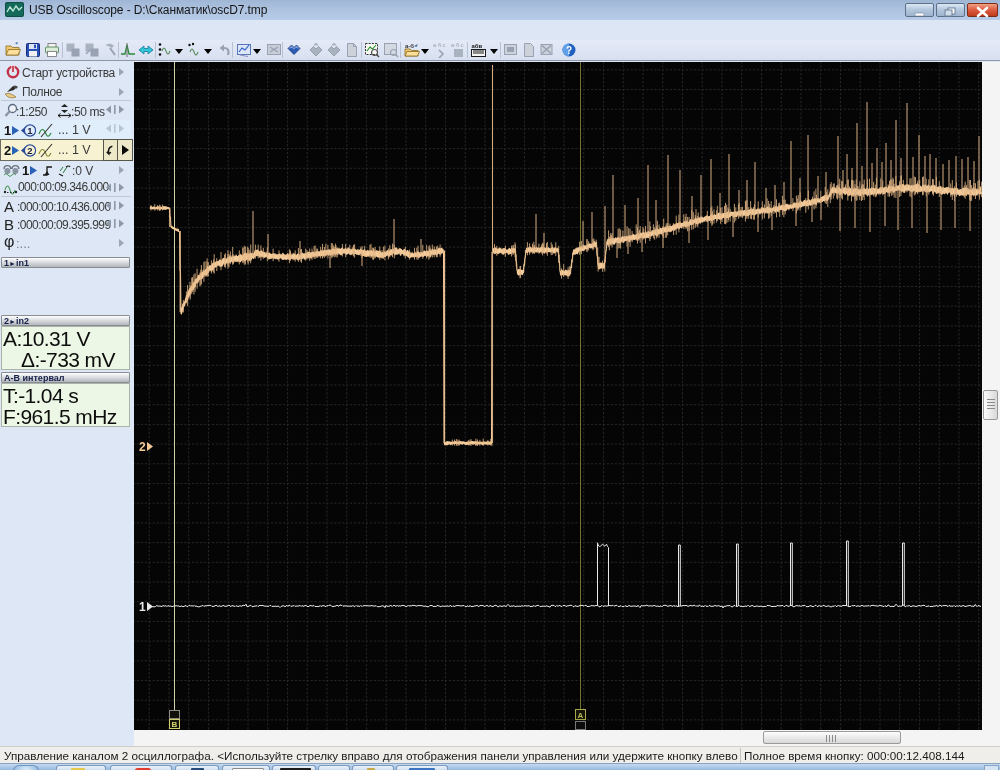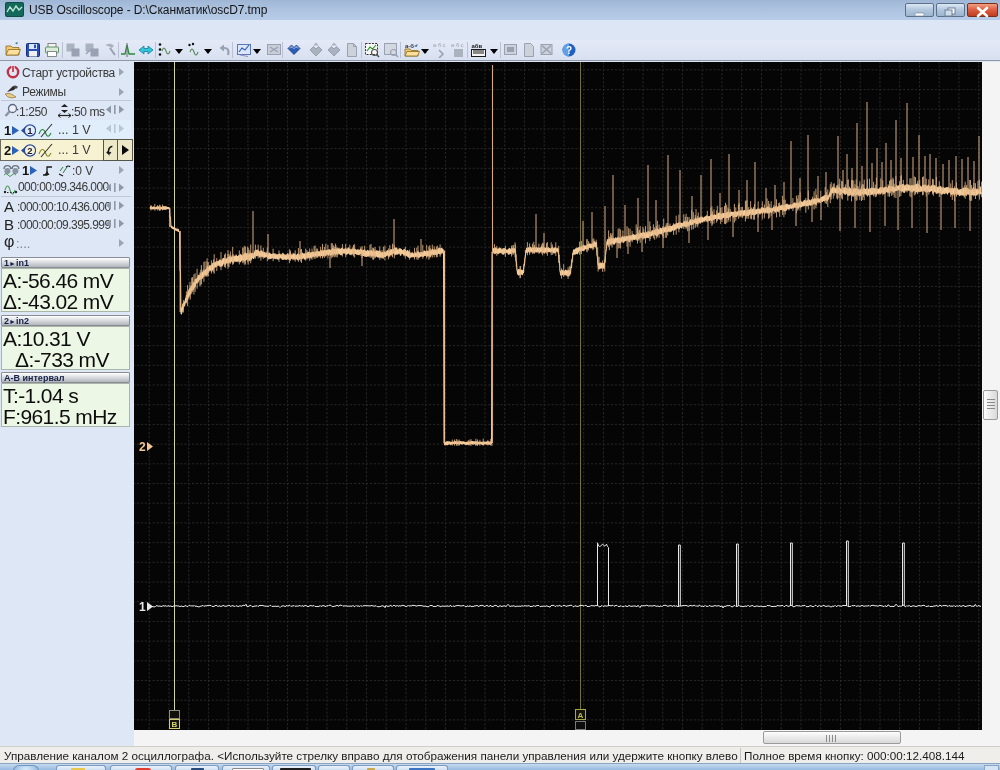--- a/index.html
+++ b/index.html
@@ -243,21 +243,21 @@
         </svg>
         <div class="lab" style="left:22px;top:4px;font-size:12px;letter-spacing:-0.3px">Старт устройства</div>
         <div class="arr-r" style="top:6px"></div>
       </div>
 <div class="prow" style="top:21px;height:19px;">
         <svg style="position:absolute;left:4px;top:2px" width="16" height="15" viewBox="0 0 16 15">
           <path d="M1 10 q4 -2 8 1 l3 2 q-4 2 -8 0 z" fill="#e8cc8a" stroke="#907030" stroke-width="0.7"></path>
           <path d="M3 8 L9 2 l3 1.5 -2 2.5 z" fill="#2a2a2a"></path>
           <path d="M9 2 q3 -1.5 5 1 l-2 2 z" fill="#484848"></path>
         </svg>
-        <div class="lab" style="left:22px;top:3px;font-size:12px;letter-spacing:-0.3px">Режимы</div>
+        <div class="lab" style="left:22px;top:3px;font-size:12px;letter-spacing:-0.3px">Полное</div>
         <div class="arr-r" style="top:6px"></div>
       </div>
 <div class="psep" style="top:39px"></div>
 <div class="prow" style="top:40px;height:19px;text-align:right;">
         <svg style="position:absolute;left:4px;top:2px" width="15" height="15" viewBox="0 0 15 15">
           <circle cx="8.5" cy="5.5" r="4" fill="#eef2f8" stroke="#5a6a80" stroke-width="1.3"></circle>
           <path d="M5.5 8.5 L1.5 13" stroke="#8a94a4" stroke-width="2.4"></path>
         </svg>
         <div class="lab" style="left:16px;top:4px;font-size:12px;letter-spacing:-0.4px">:1:250</div>
         <svg style="position:absolute;left:57px;top:2px" width="15" height="15" viewBox="0 0 15 15">
@@ -373,28 +373,24 @@
           <rect x="11" y="1" width="1.6" height="9" fill="#8d99a9"></rect>
           <path d="M16 1.5 L21 5.5 L16 9.5 Z" fill="#8d99a9"></path>
         </svg>
       </div>
 <div class="prow" style="top:172px;height:18px;">
         <div style="position:absolute;left:4px;top:0px;font-size:16px;color:#222">φ</div>
         <div class="lab" style="left:16px;top:3px;color:#7a8494">:...</div>
         <div class="arr-r" style="top:6px"></div>
       </div>
 <div class="mhead" style="top:196px">1<span style="font-size:7px">►</span>in1</div>
-<div class="mbox" style="top:207px;height:44px;font-size:21px">
-        <div style="margin:1px 0 0 1px">A:-56.46 mV</div>
-        <div style="margin-left:1px">Δ:-43.02 mV</div>
-      </div>
 <div class="mhead" style="top:254px">2<span style="font-size:7px">►</span>in2</div>
 <div class="mbox" style="top:265px;height:44px;font-size:21px">
         <div style="margin:1px 0 0 1px">A:10.31 V</div>
-        <div style="margin-left:13px">Δ:-733 mV</div>
+        <div style="margin-left:19px">Δ:-733 mV</div>
       </div>
 <div class="mhead" style="top:311px">A-B интервал</div>
 <div class="mbox" style="top:322px;height:44px;font-size:21px">
         <div style="margin:1px 0 0 1px">T:-1.04 s</div>
         <div style="margin-left:1px">F:961.5 mHz</div>
       </div>
 <div class="strip"></div>
 </div>
 
 <svg id="scope" viewBox="0 0 848 668" preserveAspectRatio="none">

